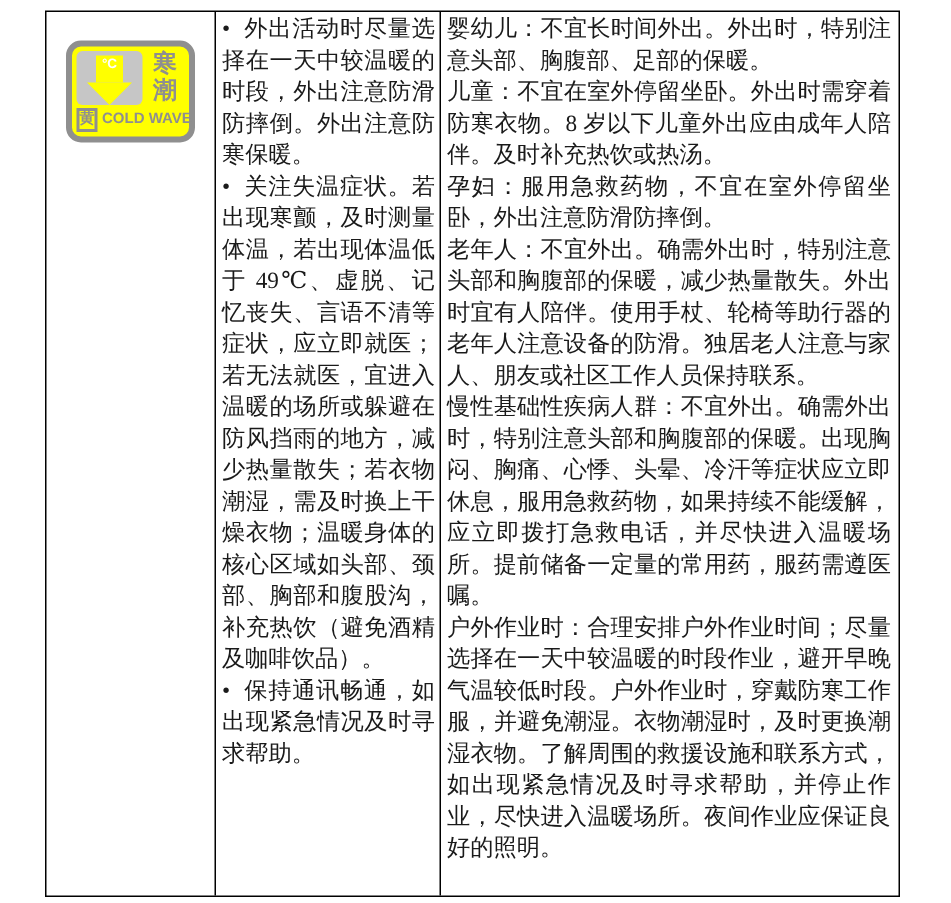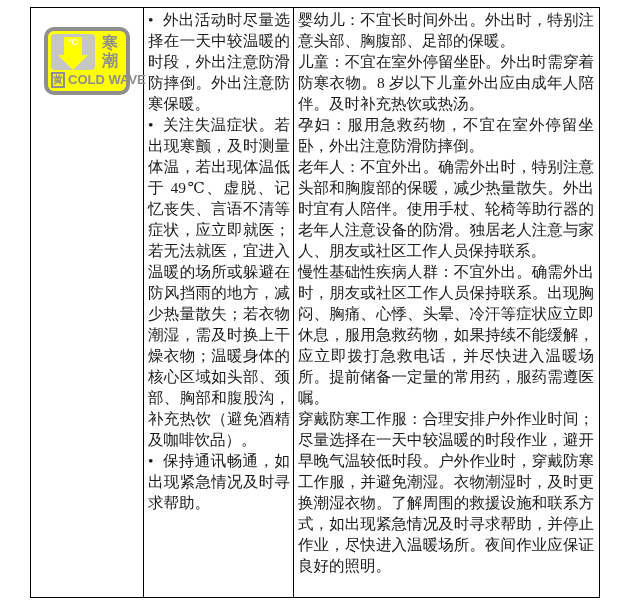--- a/index.html
+++ b/index.html
@@ -133,21 +133,21 @@
     color: #8f8f8f;
     font-weight: bold;
     font-size: 10px;
     line-height: 12px;
     text-align: center;
   }
   .cw-en {
     flex: 1;
     color: #8f8f8f;
     font-weight: bold;
-    font-size: 13px;
+    font-size: 10px;
     line-height: 16px;
     text-align: center;
     letter-spacing: 0px;
     white-space: nowrap;
   }
 </style>
 </head>
 <body>
 
 <div class="page">
@@ -177,18 +177,18 @@
       <p><span class="bchar">•</span><span>外出活动时尽量选择在一天中较温暖的时段，外出注意防滑防摔倒。外出注意防寒保暖。</span></p>
       <p><span class="bchar">•</span><span>关注失温症状。若出现寒颤，及时测量体温，若出现体温低于 49℃、虚脱、记忆丧失、言语不清等症状，应立即就医；若无法就医，宜进入温暖的场所或躲避在防风挡雨的地方，减少热量散失；若衣物潮湿，需及时换上干燥衣物；温暖身体的核心区域如头部、颈部、胸部和腹股沟，补充热饮（避免酒精及咖啡饮品）。</span></p>
       <p><span class="bchar">•</span><span>保持通讯畅通，如出现紧急情况及时寻求帮助。</span></p>
     </div>
 
     <div class="cell cell-groups">
       <p><span>婴幼儿：</span><span>不宜长时间外出。外出时，特别注意头部、胸腹部、足部的保暖。</span></p>
       <p><span>儿童：</span><span>不宜在室外停留坐卧。外出时需穿着防寒衣物。8 岁以下儿童外出应由成年人陪伴。及时补充热饮或热汤。</span></p>
       <p><span>孕妇：</span><span>服用急救药物，不宜在室外停留坐卧，外出注意防滑防摔倒。</span></p>
       <p><span>老年人：</span><span>不宜外出。确需外出时，特别注意头部和胸腹部的保暖，减少热量散失。外出时宜有人陪伴。使用手杖、轮椅等助行器的老年人注意设备的防滑。独居老人注意与家人、朋友或社区工作人员保持联系。</span></p>
-      <p><span>慢性基础性疾病人群：</span><span>不宜外出。确需外出时，朋友或社区工作人员保持联系。出现胸闷、胸痛、心悸、头晕、冷汗等症状应立即休息，服用急救药物，如果持续不能缓解，应立即拨打急救电话，并尽快进入温暖场所。提前储备一定量的常用药，服药需遵医嘱。</span></p>
-      <p><span>穿戴防寒工作服：</span><span>合理安排户外作业时间；尽量选择在一天中较温暖的时段作业，避开早晚气温较低时段。户外作业时，穿戴防寒工作服，并避免潮湿。衣物潮湿时，及时更换潮湿衣物。了解周围的救援设施和联系方式，如出现紧急情况及时寻求帮助，并停止作业，尽快进入温暖场所。夜间作业应保证良好的照明。</span></p>
+      <p><span>慢性基础性疾病人群：</span><span>不宜外出。确需外出时，特别注意头部和胸腹部的保暖。出现胸闷、胸痛、心悸、头晕、冷汗等症状应立即休息，服用急救药物，如果持续不能缓解，应立即拨打急救电话，并尽快进入温暖场所。提前储备一定量的常用药，服药需遵医嘱。</span></p>
+      <p><span>户外作业时：</span><span>合理安排户外作业时间；尽量选择在一天中较温暖的时段作业，避开早晚气温较低时段。户外作业时，穿戴防寒工作服，并避免潮湿。衣物潮湿时，及时更换潮湿衣物。了解周围的救援设施和联系方式，如出现紧急情况及时寻求帮助，并停止作业，尽快进入温暖场所。夜间作业应保证良好的照明。</span></p>
     </div>
 
   </div>
 </div>
 
 </body></html>

